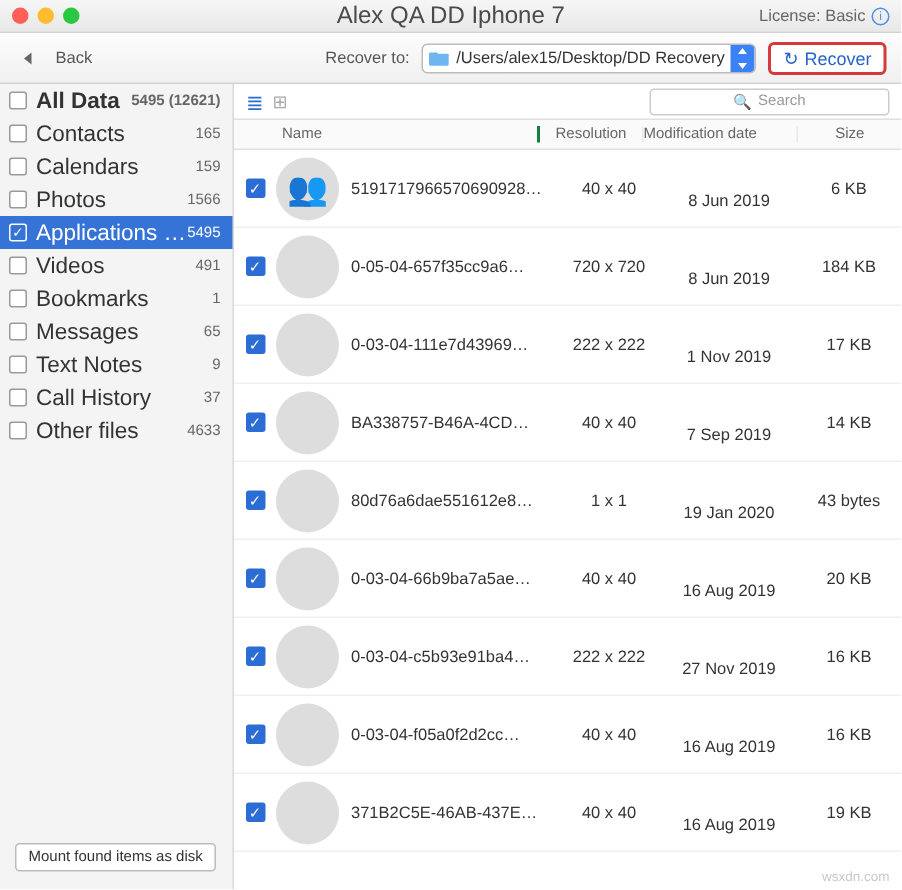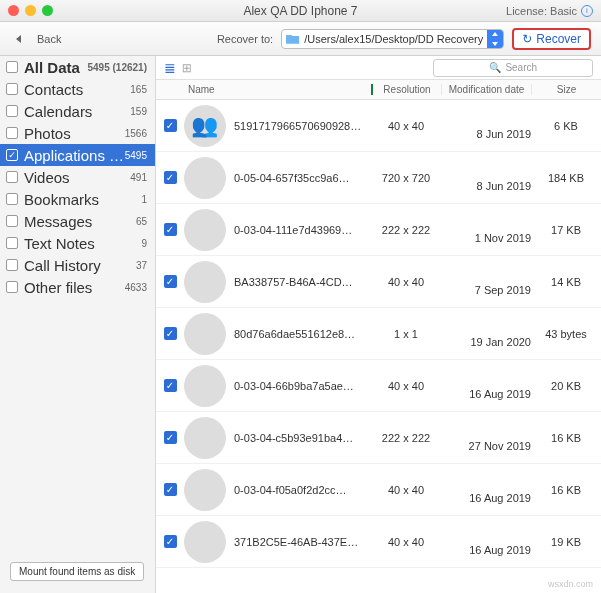--- a/index.html
+++ b/index.html
@@ -4,21 +4,21 @@
 <style>
 * { box-sizing: border-box; margin: 0; padding: 0; font-family: -apple-system, "Helvetica Neue", Arial, sans-serif; }
 body { width: 601px; height: 593px; background: #fff; font-size: 11px; overflow: hidden; position: relative; }
 
 .titlebar { height: 22px; background: linear-gradient(#f6f6f6,#e8e8e8); border-bottom: 1px solid #d0d0d0; display: flex; align-items: center; padding: 0 8px; position: relative; }
 .traffic { display: flex; gap: 6px; }
 .dot { width: 11px; height: 11px; border-radius: 50%; }
 .dot.red { background: #ff5f57; }
 .dot.yellow { background: #febc2e; }
 .dot.green { background: #28c840; }
-.title { position: absolute; left: 0; right: 0; text-align: center; font-size: 12px; color: #4a4a4a; }
+.title { position: absolute; left: 0; right: 0; text-align: center; font-size: 16px; color: #4a4a4a; }
 .license { margin-left: auto; font-size: 11px; color: #666; display: flex; align-items: flex-start; gap: 4px; z-index: 1; }
 .info-icon { width: 12px; height: 12px; border: 1px solid #4a90e2; border-radius: 50%; color: #4a90e2; display: inline-flex; align-items: center; justify-content: center; font-size: 8px; }
 
 .toolbar { height: 34px; background: linear-gradient(#fdfdfd,#f0f0f0); border-bottom: 1px solid #d0d0d0; display: flex; align-items: center; padding: 0 10px; gap: 8px; }
 .back-btn { display: flex; align-items: center; gap: 16px; color: #555; padding: 2px 6px; border-radius: 3px; cursor: pointer; }
 .chev-left { width: 0; height: 0; border-top: 4px solid transparent; border-bottom: 4px solid transparent; border-right: 5px solid #666; }
 .spacer { flex: 1; }
 .recover-to-label { color: #555; font-size: 11px; }
 .path-select { display: flex; align-items: center; background: #fff; border: 1px solid #bcbcbc; border-radius: 4px; height: 20px; overflow: hidden; }
 .folder-icon { width: 14px; height: 11px; margin: 0 4px; }
@@ -47,31 +47,31 @@
 .content { flex: 1; display: flex; flex-direction: column; overflow: hidden; }
 .content-toolbar { height: 24px; border-bottom: 1px solid #e0e0e0; display: flex; align-items: center; padding: 0 8px; gap: 6px; }
 .view-list { color: #2b6cd5; font-size: 14px; }
 .view-grid { color: #aaa; font-size: 12px; }
 .search-box { margin-left: auto; width: 160px; height: 18px; border: 1px solid #ccc; border-radius: 3px; display: flex; align-items: center; justify-content: center; gap: 4px; color: #999; font-size: 10px; }
 
 .cols { display: flex; height: 20px; background: #fafafa; border-bottom: 1px solid #e0e0e0; font-size: 10px; color: #666; align-items: center; }
 .col-check { width: 28px; }
 .col-name { flex: 1; padding-left: 4px; }
 .col-res { width: 70px; text-align: center; border-left: 2px solid #15803d; }
-.col-date { width: 90px; text-align: center; border-left: 1px solid #e8e8e8; }
-.col-size { width: 70px; text-align: center; border-left: 1px solid #e8e8e8; }
+.col-date { width: 90px; text-align: left; border-left: 1px solid #e8e8e8; }
+.col-size { width: 70px; text-align: center; border-left: 1px solid #e8e8e8; margin-left: 13px; }
 
 .rows { flex: 1; overflow-y: auto; }
 .row { display: flex; align-items: center; height: 52px; border-bottom: 1px solid #f0f0f0; font-size: 11px; color: #333; }
 .row .chk { width: 28px; display: flex; justify-content: center; }
 .row .chk-box { width: 13px; height: 13px; background: #2b6cd5; border-radius: 2px; display: flex; align-items: center; justify-content: center; color: #fff; font-size: 10px; }
 .row .thumb { width: 42px; height: 42px; border-radius: 50%; margin-right: 8px; flex-shrink: 0; background: #ddd; overflow: hidden; }
 .row .name { flex: 1; overflow: hidden; text-overflow: ellipsis; white-space: nowrap; padding-right: 6px; }
 .row .res { width: 70px; text-align: center; }
-.row .date { width: 90px; text-align: right; margin-top: 17px; }
+.row .date { width: 90px; text-align: center; margin-top: 17px; }
 .row .size { width: 70px; text-align: center; }
 
 .th-placeholder { background: linear-gradient(#e0e0e0,#cfcfcf); display: flex; align-items: center; justify-content: center; color: #fff; font-size: 22px; }
 .th1 { background: linear-gradient(45deg,#8b4a2e,#c97c4a,#6d3a1f); }
 .th2 { background: linear-gradient(#f0d8c0,#d8a880); }
 .th3 { background: linear-gradient(#b9b9b9,#8a8a8a); }
 .th4 { background: #fff; }
 .th5 { background: linear-gradient(#3a6ea8,#7aa3c9,#d9c08a); }
 .th6 { background: linear-gradient(#6a7a5a,#9aa88a,#c8b89a); }
 .th7 { background: linear-gradient(#d4c4a8,#b8a888); }

